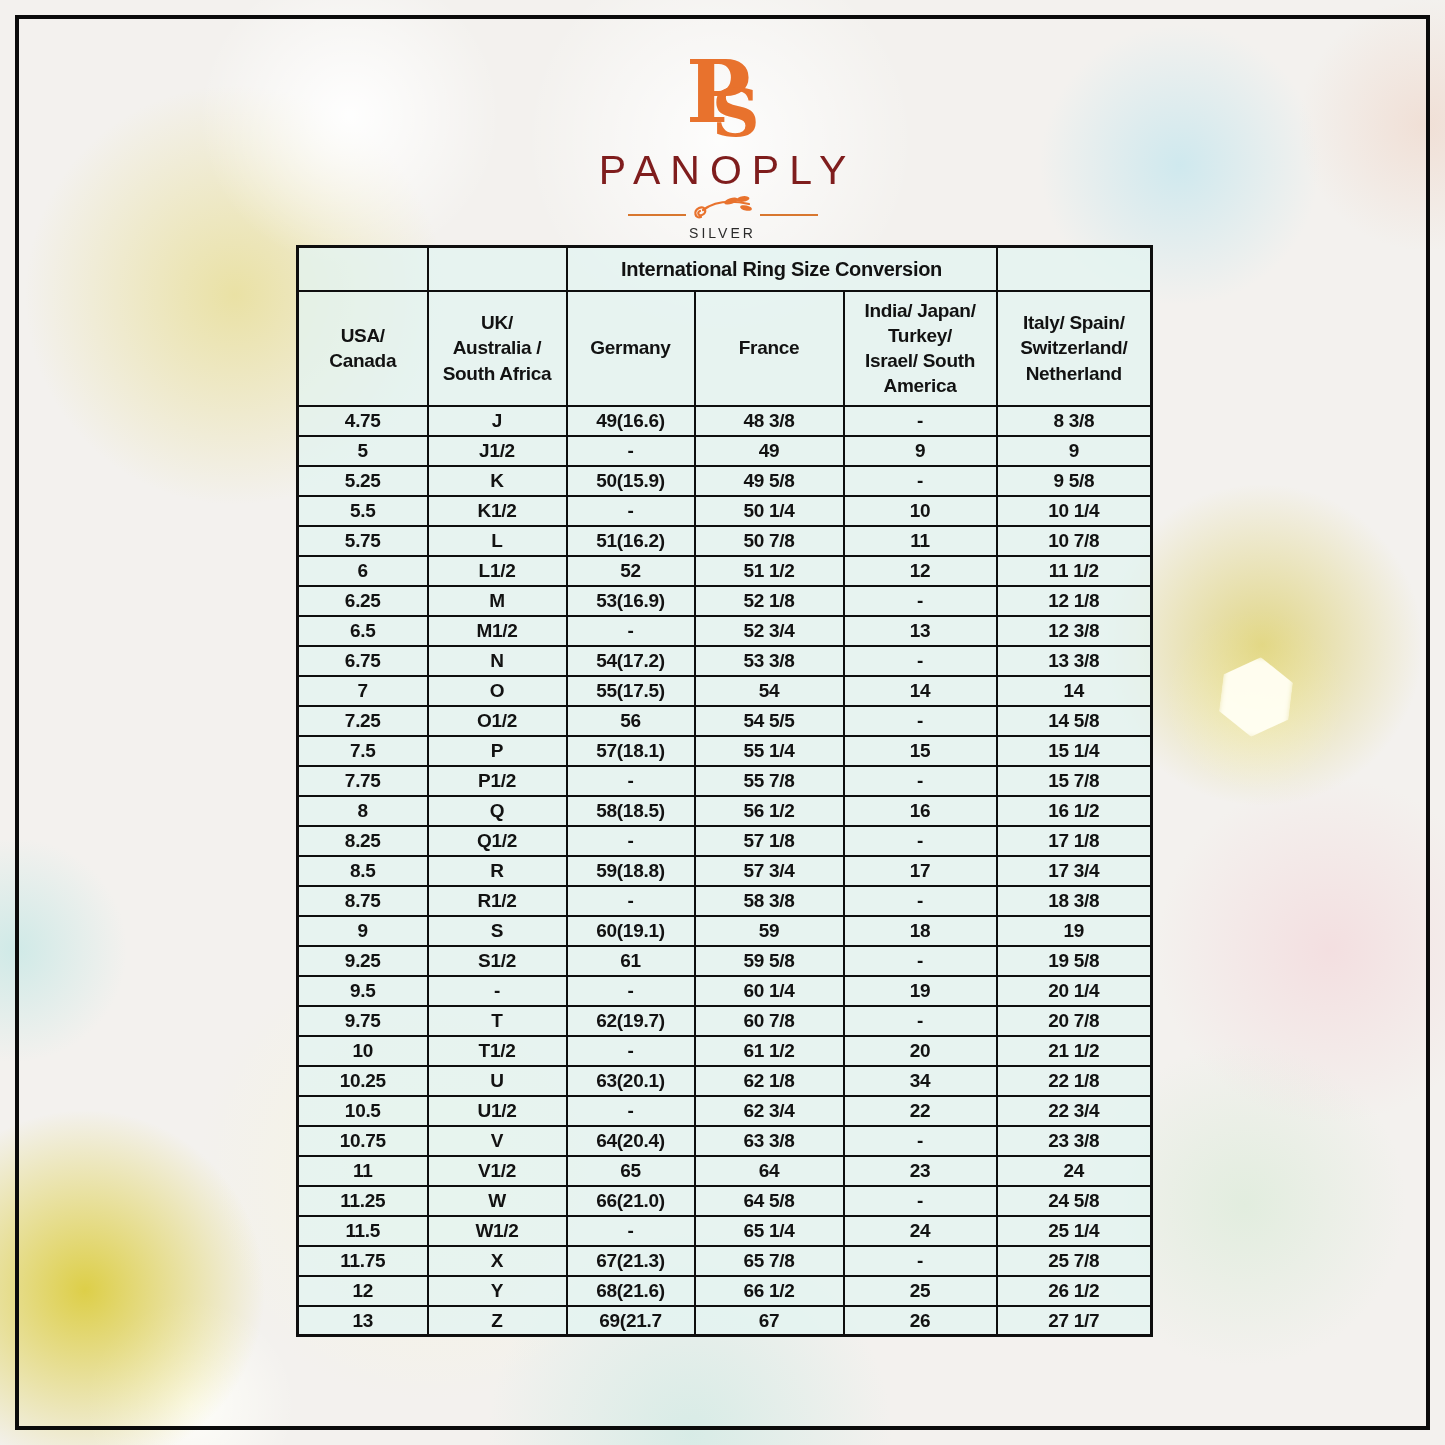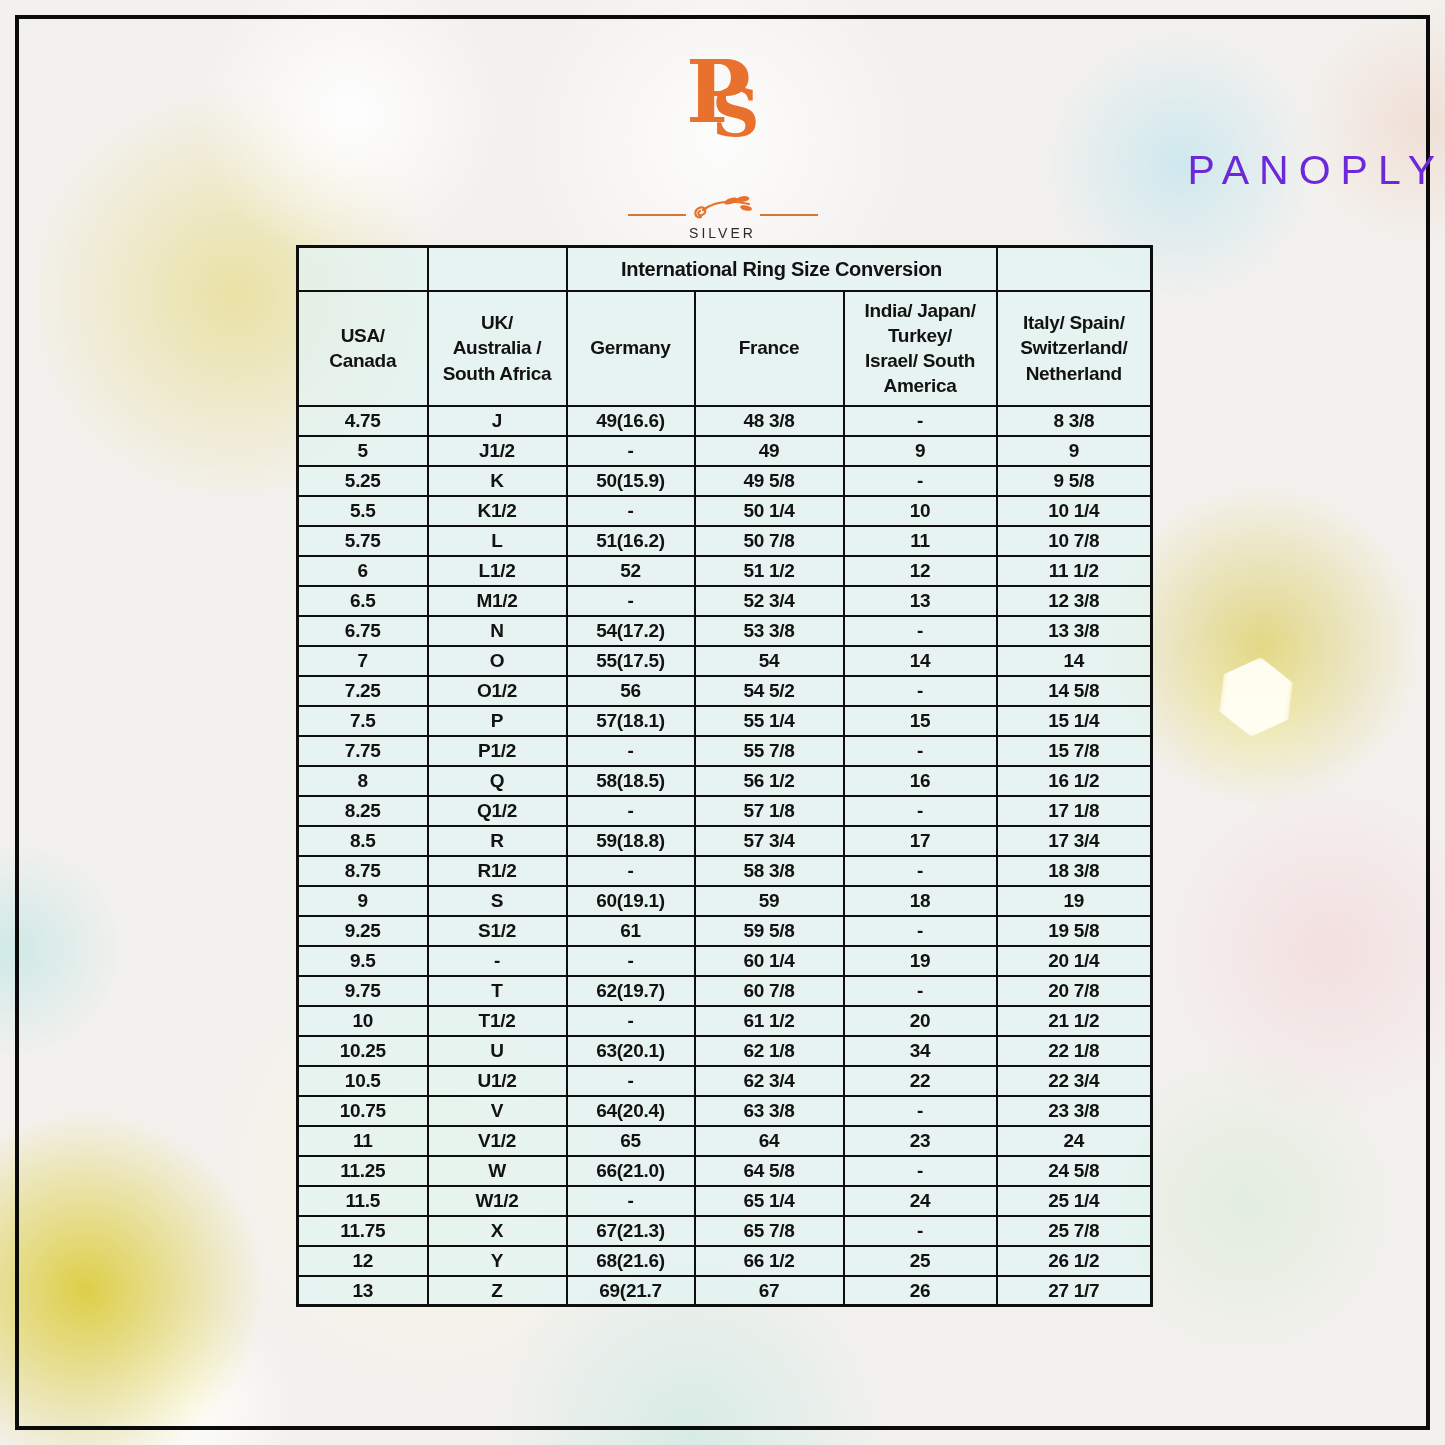--- a/index.html
+++ b/index.html
@@ -36,21 +36,21 @@
   .frame{
     position:absolute;left:15px;top:15px;width:1415px;height:1415px;
     box-sizing:border-box;border:4px solid #0b0b0b;
   }
   
   .logo-block{position:absolute;left:0;right:0;top:48px;text-align:center;}
   .monogram{display:block;margin:0 auto;width:110px;height:92px;}
   .brand-name{
     margin-top:10px;margin-left:10px;
     font-size:41px;font-weight:400;letter-spacing:10px;
-    color:#6d28d9;line-height:1;text-align:right;
+    color:#7f1d1d;line-height:1;
   }
   .divider{
     margin-top:4px;height:28px;
     display:flex;align-items:flex-end;justify-content:center;gap:5px;
   }
   .divider .line{width:58px;height:2px;background:#d8772f;margin-bottom:7px;}
   .brand-sub{
     margin-top:3px;
     font-size:14px;font-weight:400;letter-spacing:3px;
     color:#2b2b2b;line-height:1;
@@ -180,20 +180,28 @@
       </tr>
       <tr>
         <td>6</td>
         <td>L1/2</td>
         <td>52</td>
         <td>51 1/2</td>
         <td>12</td>
         <td>11 1/2</td>
       </tr>
       <tr>
+        <td>6.25</td>
+        <td>M</td>
+        <td>53(16.9)</td>
+        <td>52 1/8</td>
+        <td>-</td>
+        <td>12 1/8</td>
+      </tr>
+      <tr>
         <td>6.5</td>
         <td>M1/2</td>
         <td>-</td>
         <td>52 3/4</td>
         <td>13</td>
         <td>12 3/8</td>
       </tr>
       <tr>
         <td>6.75</td>
         <td>N</td>
@@ -207,21 +215,21 @@
         <td>O</td>
         <td>55(17.5)</td>
         <td>54</td>
         <td>14</td>
         <td>14</td>
       </tr>
       <tr>
         <td>7.25</td>
         <td>O1/2</td>
         <td>56</td>
-        <td>54 5/2</td>
+        <td>54 5/5</td>
         <td>-</td>
         <td>14 5/8</td>
       </tr>
       <tr>
         <td>7.5</td>
         <td>P</td>
         <td>57(18.1)</td>
         <td>55 1/4</td>
         <td>15</td>
         <td>15 1/4</td>

